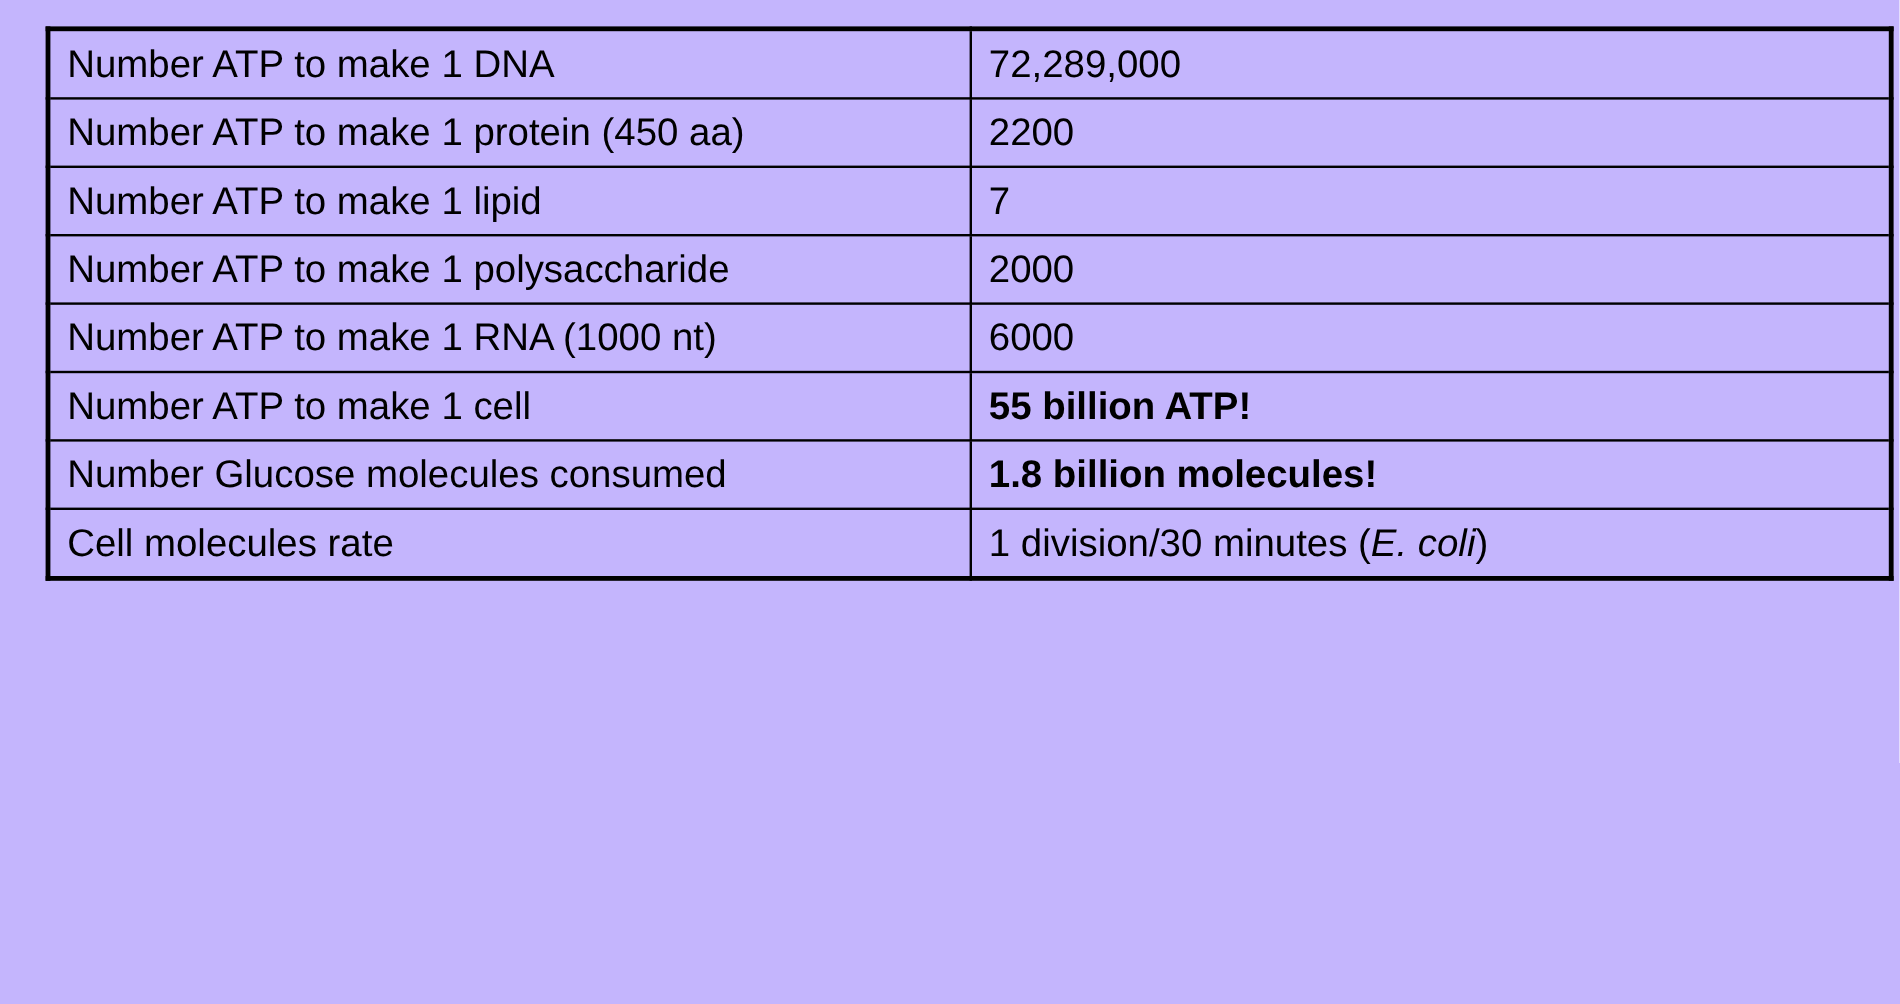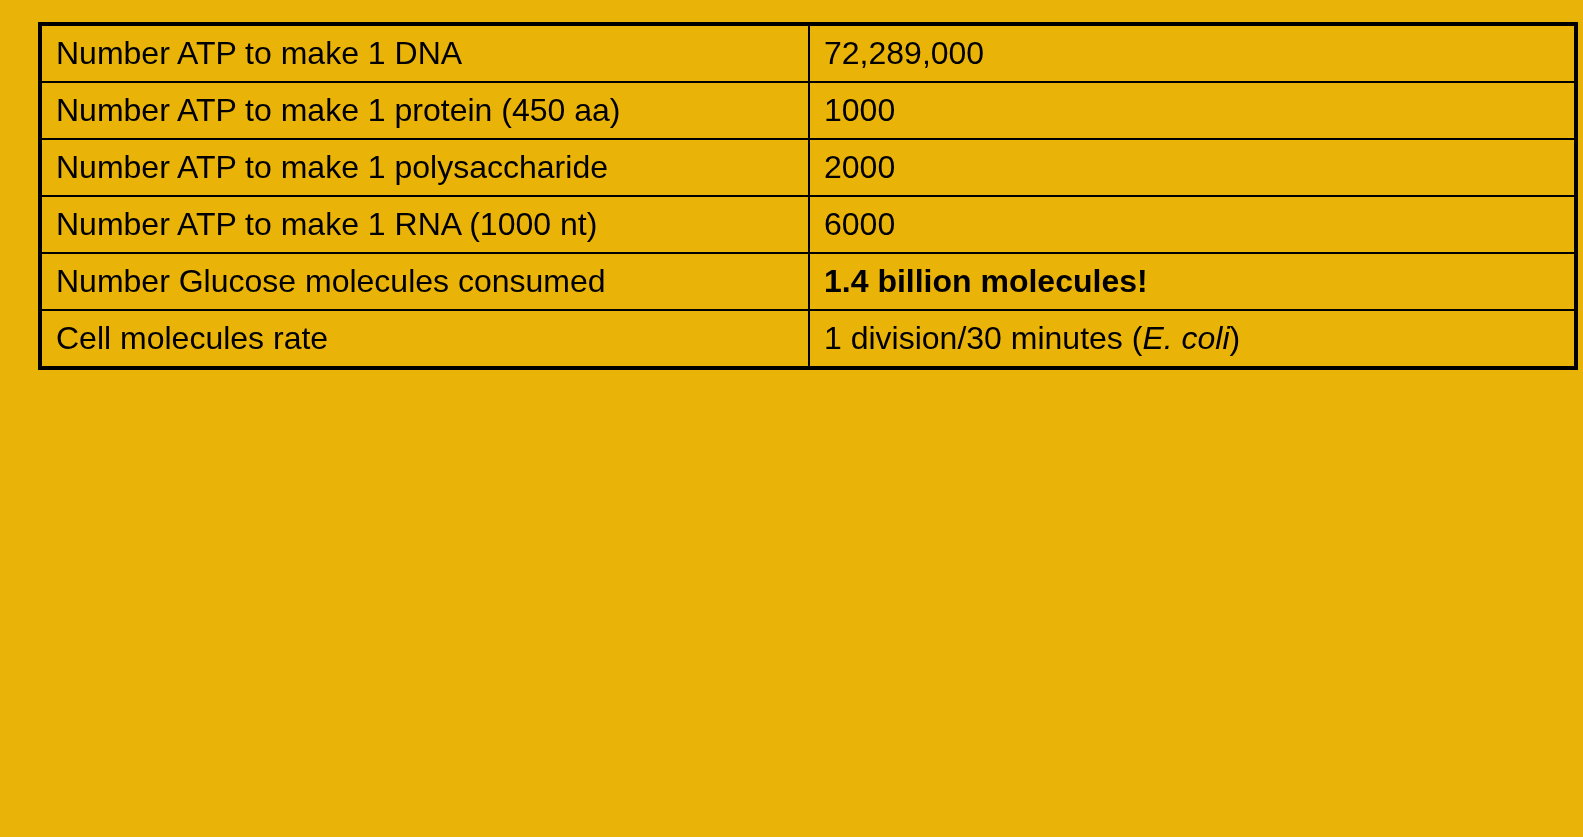--- a/index.html
+++ b/index.html
@@ -10,21 +10,21 @@
   body {
     width: 1583px;
     height: 837px;
     font-family: "Liberation Sans", sans-serif;
     overflow: hidden;
   }
   .slide {
     position: relative;
     width: 1583px;
     height: 837px;
-    background: #eab308;
+    background: #c4b5fd;
   }
   .table-wrap {
     position: absolute;
     left: 38px;
     top: 22px;
     width: 1478px;
   }
   table.atp-table {
     border-collapse: collapse;
     width: 100%;
@@ -63,33 +63,41 @@
 <div class="slide">
   <div class="table-wrap">
     <table class="atp-table">
       <tbody>
         <tr>
           <td class="label-cell">Number ATP to make 1 DNA</td>
           <td class="value-cell">72,289,000</td>
         </tr>
         <tr>
           <td class="label-cell">Number ATP to make 1 protein (450 aa)</td>
-          <td class="value-cell">1000</td>
+          <td class="value-cell">2200</td>
+        </tr>
+        <tr>
+          <td class="label-cell">Number ATP to make 1 lipid</td>
+          <td class="value-cell">7</td>
         </tr>
         <tr>
           <td class="label-cell">Number ATP to make 1 polysaccharide</td>
           <td class="value-cell">2000</td>
         </tr>
         <tr>
           <td class="label-cell">Number ATP to make 1 RNA (1000 nt)</td>
           <td class="value-cell">6000</td>
         </tr>
         <tr>
+          <td class="label-cell">Number ATP to make 1 cell</td>
+          <td class="value-cell highlight">55 billion ATP!</td>
+        </tr>
+        <tr>
           <td class="label-cell">Number Glucose molecules consumed</td>
-          <td class="value-cell highlight">1.4 billion molecules!</td>
+          <td class="value-cell highlight">1.8 billion molecules!</td>
         </tr>
         <tr>
           <td class="label-cell">Cell molecules rate</td>
           <td class="value-cell value-inline"><span>1 division/30 minutes (</span><span class="italic">E. coli</span><span>)</span></td>
         </tr>
       </tbody>
     </table>
   </div>
 </div>
 

